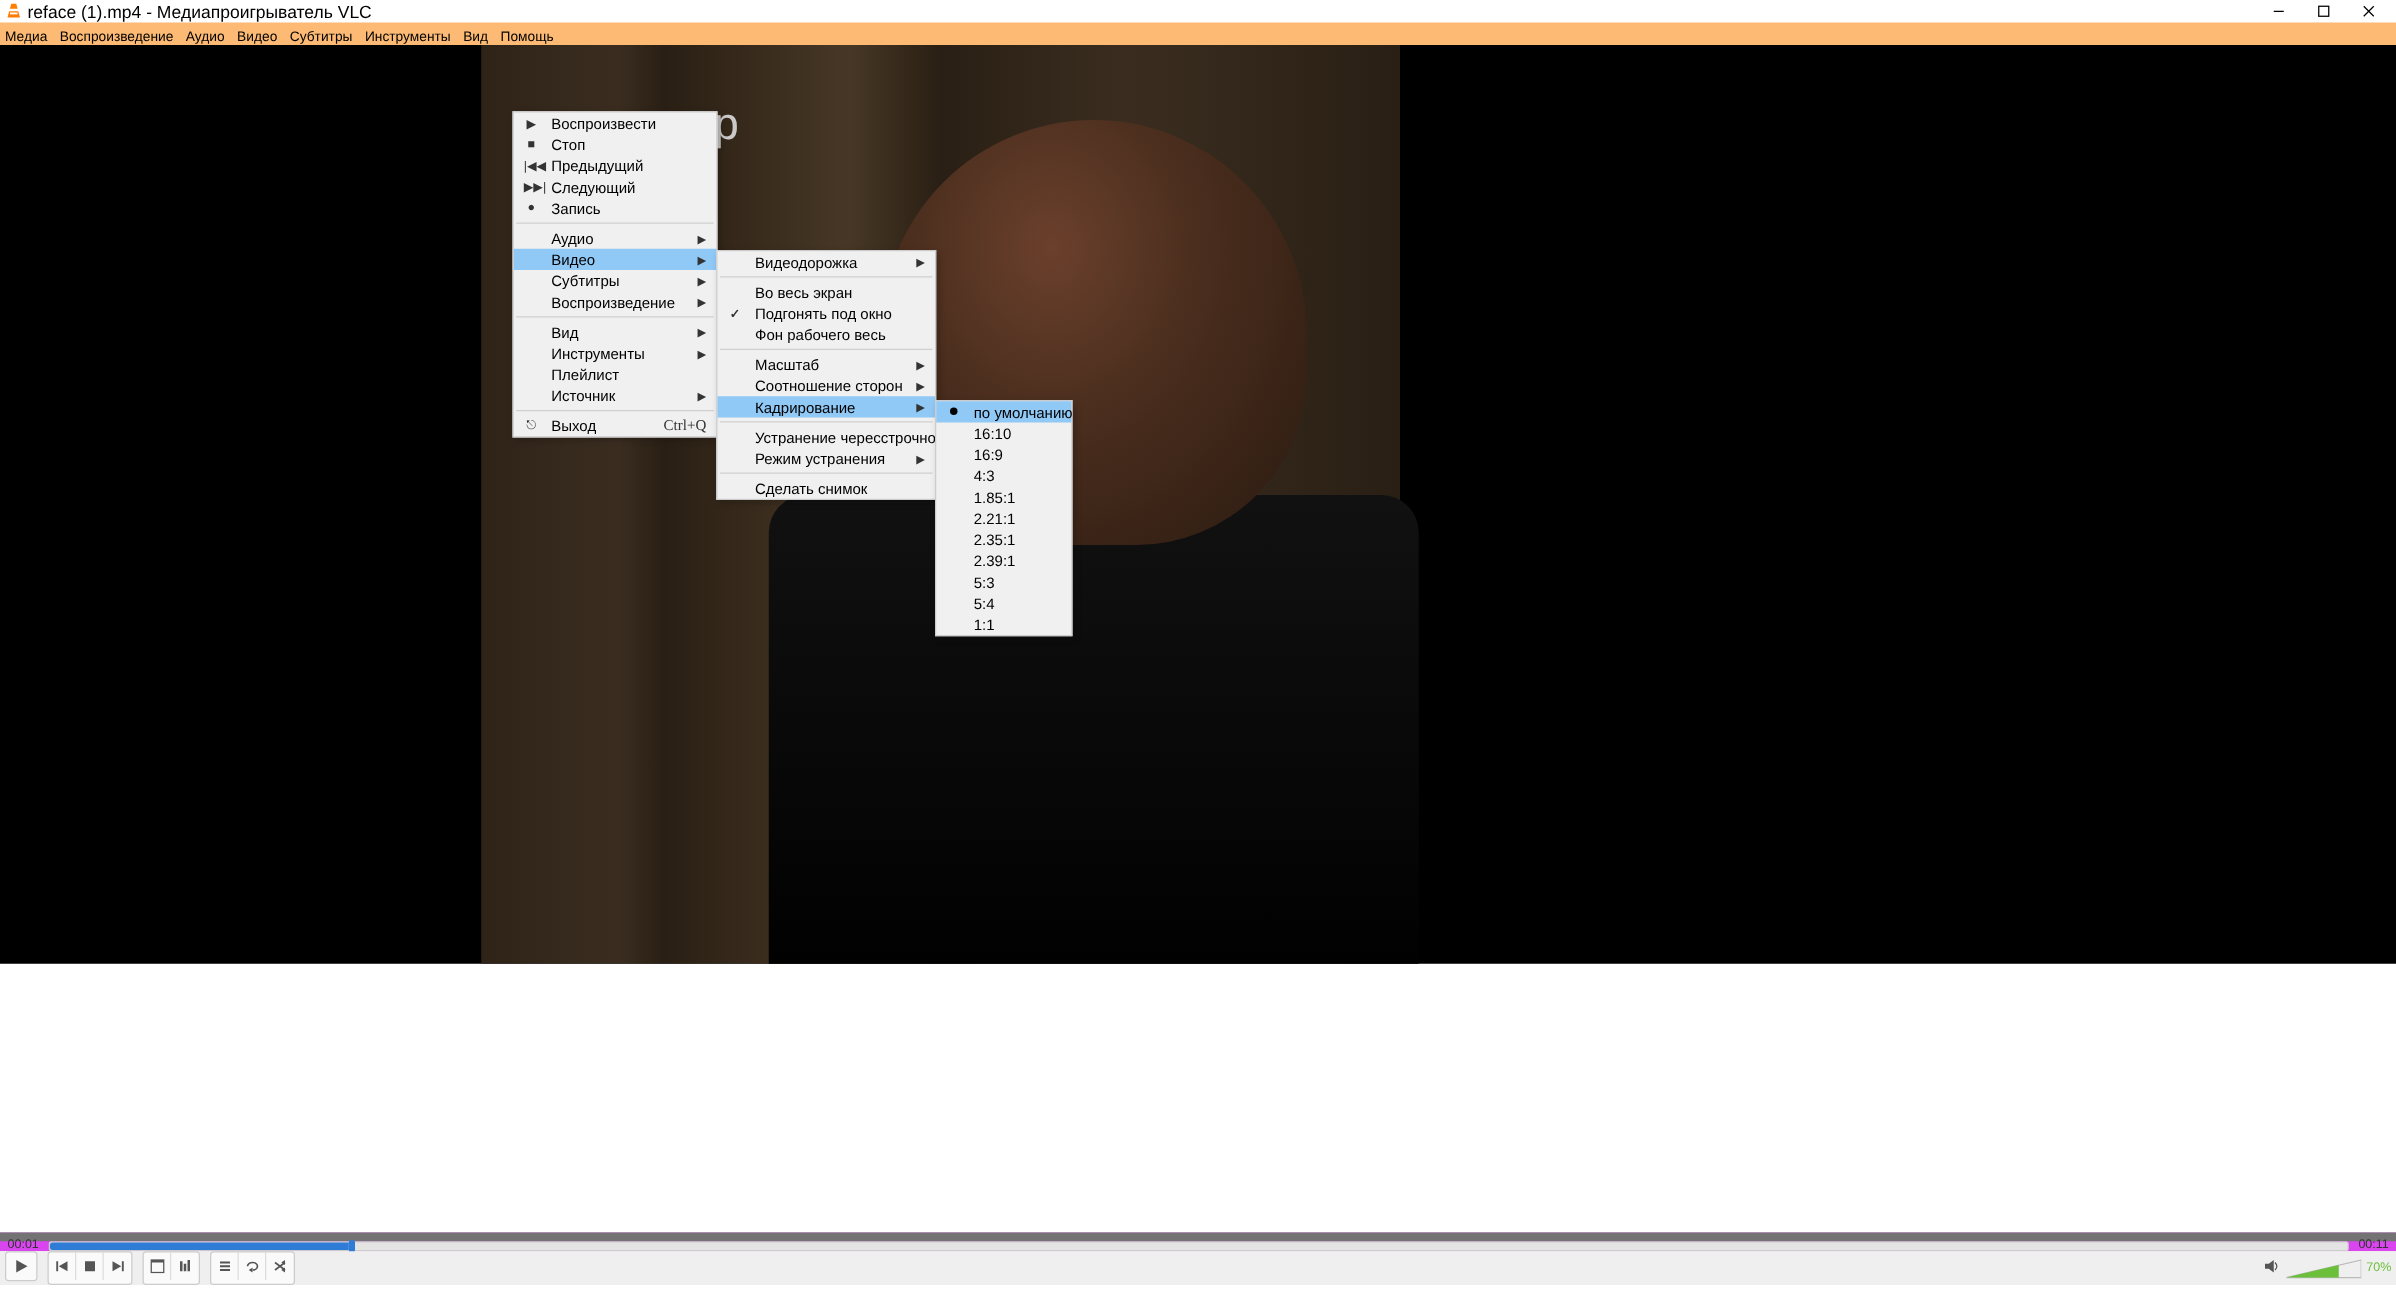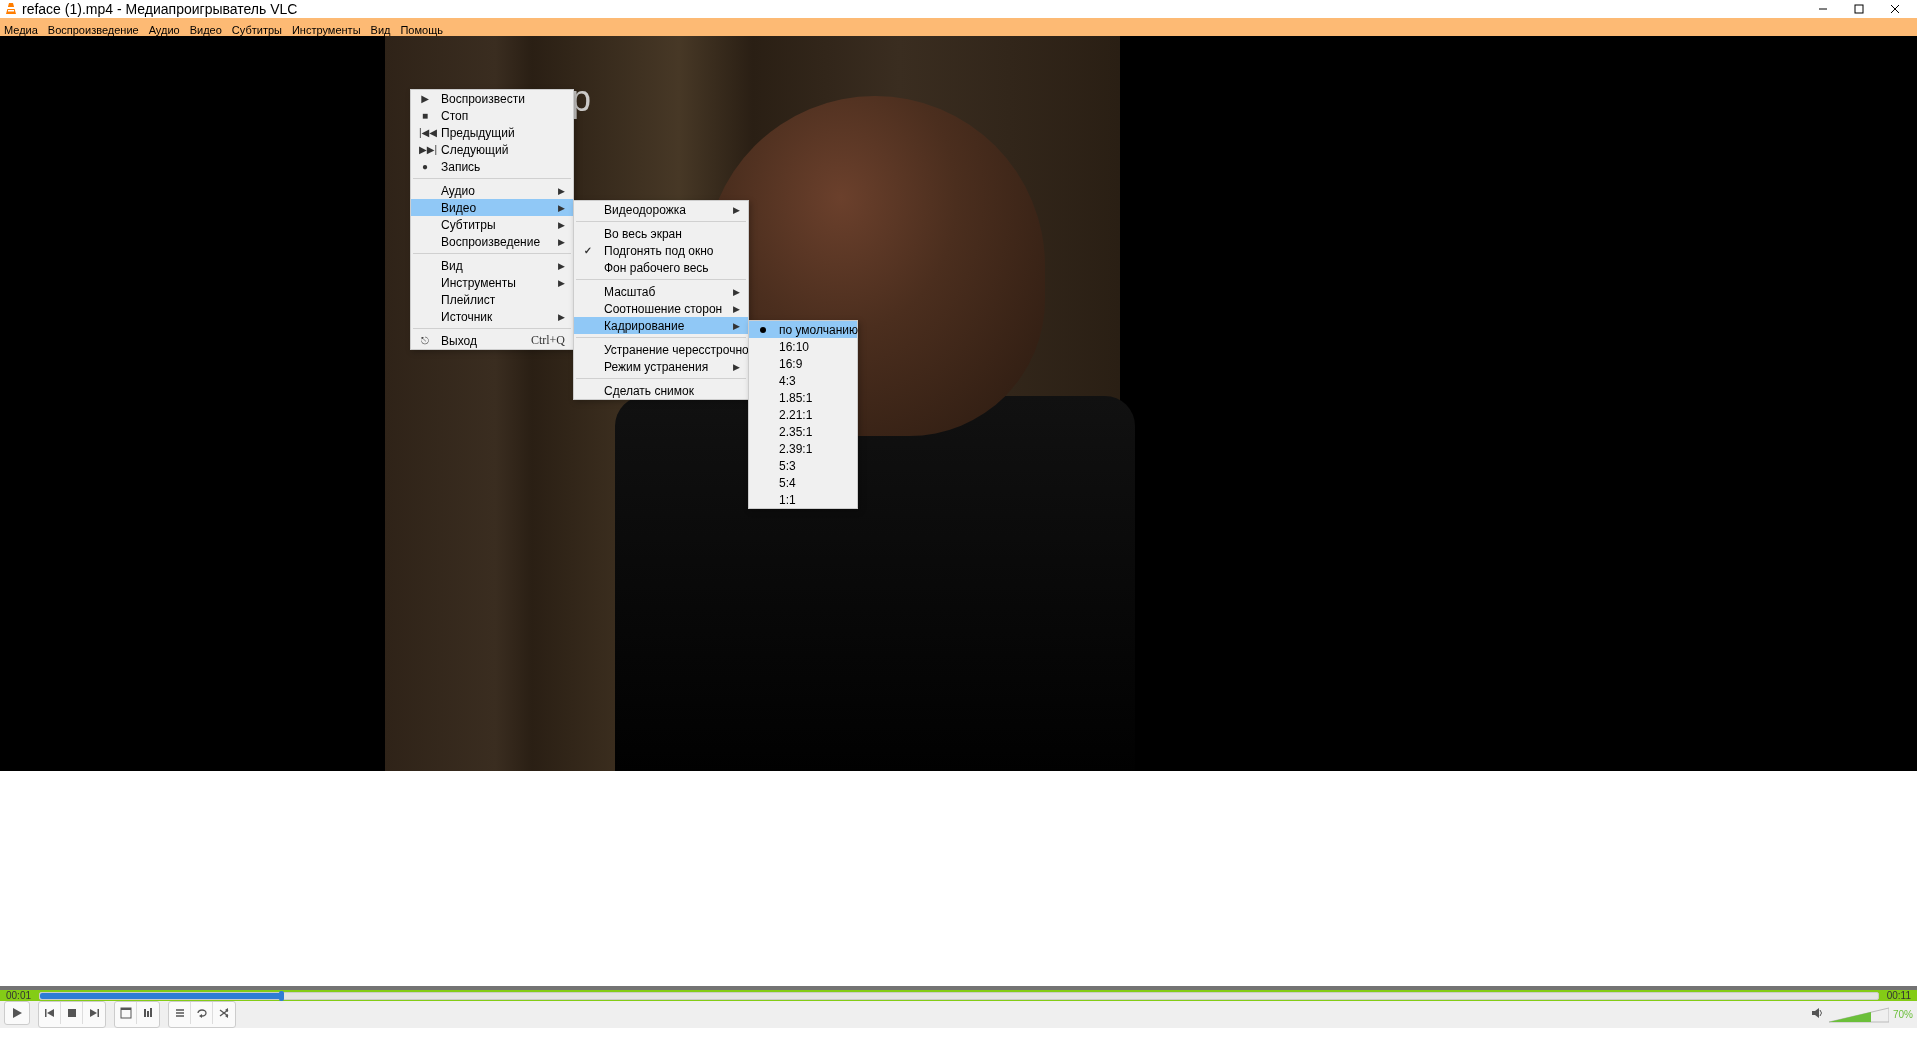--- a/index.html
+++ b/index.html
@@ -33,21 +33,21 @@
 .ctx-menu .item .arrow { margin-left: auto; font-size: 9px; color: #333; }
 .ctx-menu .item .shortcut { margin-left: auto; padding-left: 20px; color: #333; font-family: Liberation Serif, serif; }
 .ctx-menu .item .pre-icon { position: absolute; left: 8px; width: 12px; text-align: center; font-size: 10px; color: #333; }
 .ctx-menu .sep { height: 1px; background: #d0d0d0; margin: 3px 2px; }
 
 .ctx1 { left: 410px; top: 53px; width: 164px; }
 .ctx2 { left: 573px; top: 164px; width: 176px; }
 .ctx3 { left: 748px; top: 284px; width: 110px; }
 
 
-.seek-row { position: absolute; bottom: 39px; left: 0; width: 100%; height: 15px; display: flex; align-items: center; padding: 0 6px; background: #84cc16; border-top: 4px solid #737373; }
+.seek-row { position: absolute; bottom: 39px; left: 0; width: 100%; height: 15px; display: flex; align-items: flex-end; padding: 0 6px; background: #d946ef; border-top: 7px solid #737373; }
 .seek-row .time { font-size: 10px; color: #333; }
 .seek-row .track { flex: 1; height: 8px; margin: 0 8px; background: #e4e4e4; border: 1px solid #ccc; border-radius: 2px; position: relative; }
 .seek-row .track .filled { position: absolute; left: 0; top: 0; height: 100%; width: 13%; background: #2f7cd6; border-radius: 2px 0 0 2px; }
 .seek-row .track .knob { position: absolute; left: 13%; top: -2px; width: 5px; height: 10px; background: #2f7cd6; border-radius: 2px; }
 
 .control-row { position: absolute; bottom: 12px; left: 0; width: 100%; height: 27px; display: flex; padding: 0 4px; background: #efefef; }
 .btn-group { display: flex; border: 1px solid #ccc; border-radius: 3px; background: #fafafa; margin-right: 8px; }
 .btn-group .tb { width: 22px; height: 22px; display: flex; align-items: center; justify-content: center; border-right: 1px solid #ddd; }
 .btn-group .tb:last-child { border-right: none; }
 .big-play { width: 26px; height: 24px; border: 1px solid #ccc; border-radius: 3px; background: #fafafa; display: flex; align-items: center; justify-content: center; margin-right: 8px; }

